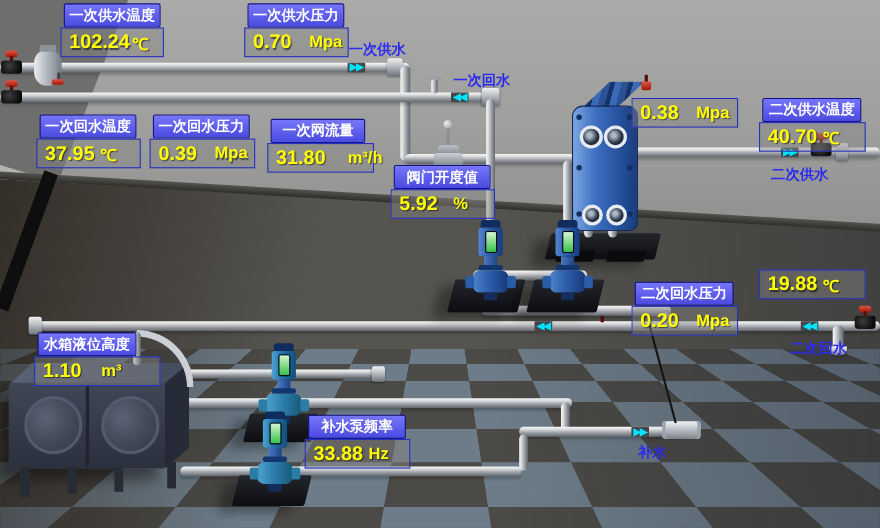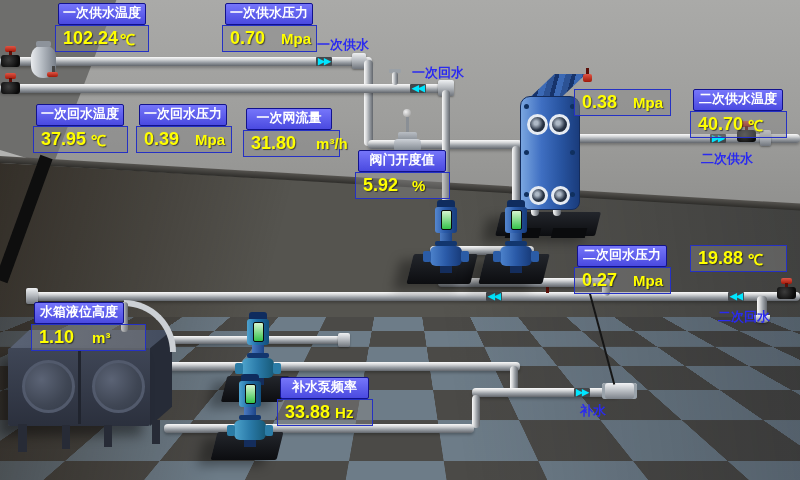--- a/index.html
+++ b/index.html
@@ -39,21 +39,21 @@
   .vb{position:absolute;width:20px;height:25px;}
   .vb .b{position:absolute;left:0;top:9px;width:19px;height:12px;border-radius:3px;
          background:radial-gradient(circle at 40% 40%,#3c3c3c,#0a0a0a 75%);}
   .vb .h{position:absolute;left:4px;top:0;width:11px;height:6px;border-radius:2px;
          background:linear-gradient(#e05545,#a01808);}
   .vb .s{position:absolute;left:8px;top:5px;width:3px;height:5px;background:#5c0f08;}
   
   .panel{position:absolute;z-index:40;}
   .plabel{height:20px;line-height:20px;text-align:center;color:#fff;font-size:13px;font-weight:700;
           margin-left:3px;background:linear-gradient(180deg,#7676fa,#4a4ae0);
-          border:1px solid #12128c;border-radius:2px;font-family:Liberation Mono, monospace;}
+          border:1px solid #12128c;border-radius:2px;}
   .pvalue{height:25px;background:rgba(132,132,132,.45);border:1px solid #2531c4;
           padding-left:7px;color:#ffff00;font-size:18px;font-weight:700;
           display:flex;align-items:center;text-shadow:1px 1px 1px rgba(0,0,0,.55);}
   .unit{font-size:15px;}
   .pl{position:absolute;color:#2a2af0;font-size:13px;font-weight:700;z-index:30;white-space:nowrap;}
   
   .base{position:absolute;background:linear-gradient(#23262c,#0c0d10);transform:skewX(-14deg);
         border-radius:2px;box-shadow:-12px 6px 10px rgba(0,0,0,.35);}
   .pump{position:absolute;width:36px;height:73px;}
   .pump .cap{position:absolute;left:9px;top:0;width:18px;height:7px;border-radius:3px 3px 0 0;background:#0f2c5e;}
@@ -298,24 +298,24 @@
         <span class="unit" style="margin-left:16px">Mpa</span>
       </div>
   </div>
   <div class="panel" style="left:690px;top:89px">
     <div class="plabel" style="width:88px">二次供水温度</div>
     <div class="pvalue" style="width:88px">
         <span>40.70</span>
         <span class="unit" style="margin-left:5px">℃</span>
       </div>
   </div>
-  <div class="panel" style="left:574px;top:245px">
+  <div class="panel" style="left:574px;top:256px">
     <div class="plabel" style="width:88px">二次回水压力</div>
     <div class="pvalue" style="width:88px">
-        <span>0.27</span>
+        <span>0.20</span>
         <span class="unit" style="margin-left:16px">Mpa</span>
       </div>
   </div>
   <div class="panel" style="left:690px;top:245px">
     <div class="pvalue" style="width:88px">
         <span>19.88</span>
         <span class="unit" style="margin-left:5px">℃</span>
       </div>
   </div>
   <div class="panel" style="left:31px;top:302px">

